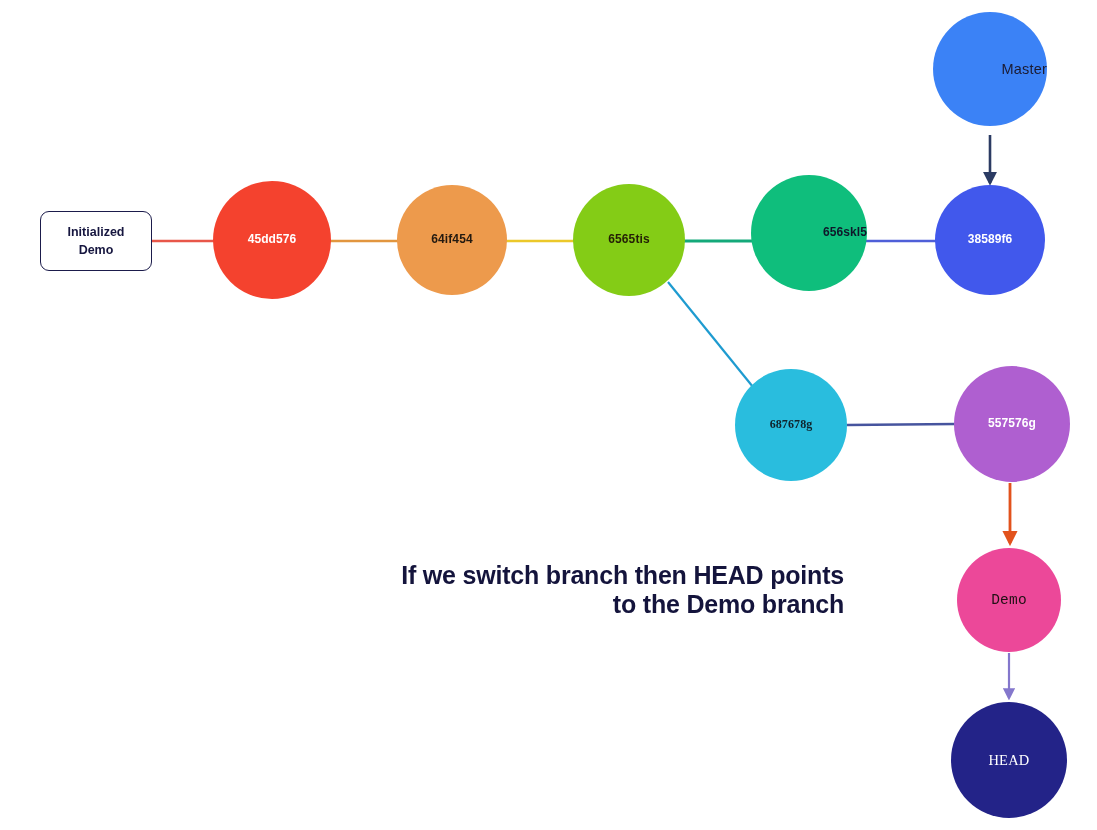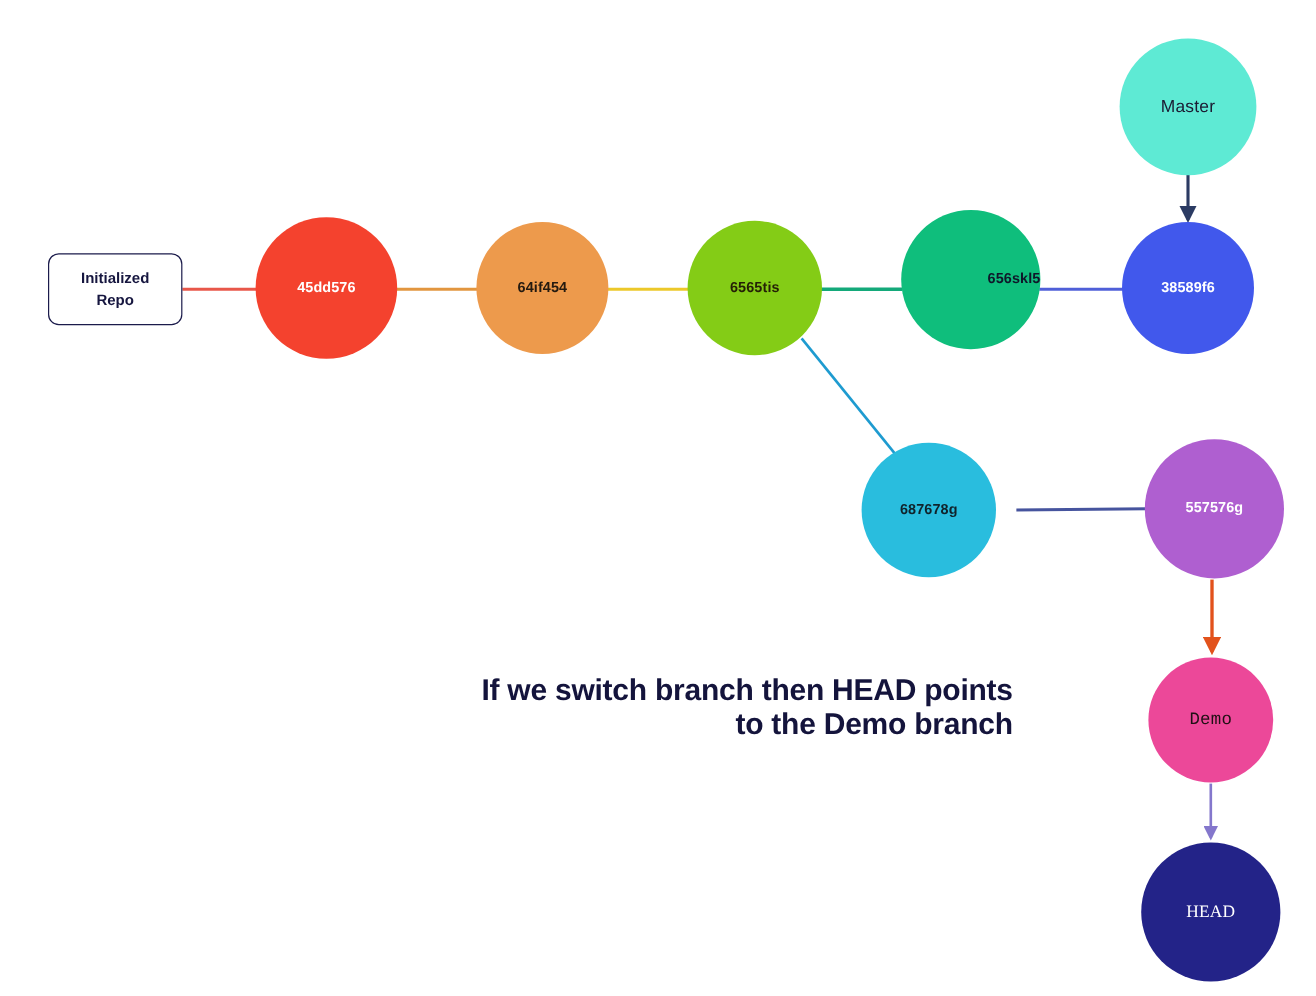--- a/index.html
+++ b/index.html
@@ -114,21 +114,21 @@
 
   <line x1="847" y1="425" x2="956" y2="424" stroke="#46549e" stroke-width="2.4"></line>
 
   <line x1="1010" y1="483" x2="1010" y2="543" stroke="#e2521c" stroke-width="2.8" marker-end="url(#arrow-orange)"></line>
 
   <line x1="1009" y1="653" x2="1009" y2="698" stroke="#8477cc" stroke-width="2.2" marker-end="url(#arrow-violet)"></line>
 </svg>
 
 <div id="repo-box">
   <span class="repo-text">Initialized
-Repo</span>
+Demo</span>
 </div>
 
 <div class="node" style="left:213px; top:181px; width:118px; height:118px; background:#f4422e; color:#ffffff;">
   <span class="node-label commit-label">45dd576</span>
 </div>
 
 <div class="node" style="left:397px; top:185px; width:110px; height:110px; background:#ed9a4c; color:#241a10;">
   <span class="node-label commit-label">64if454</span>
 </div>
 
@@ -137,25 +137,25 @@
 </div>
 
 <div class="node" style="left:751px; top:175px; width:116px; height:116px; background:#0fbe7c; color:#0f172a;text-align:right;">
   <span class="node-label commit-label">656skl5</span>
 </div>
 
 <div class="node" style="left:935px; top:185px; width:110px; height:110px; background:#4158ec; color:#ffffff;">
   <span class="node-label commit-label">38589f6</span>
 </div>
 
-<div class="node" style="left:933px; top:32px; width:114px; height:114px; background:#5eead4; color:#1b1b32;">
+<div class="node" style="left:933px; top:12px; width:114px; height:114px; background:#3b82f6; color:#1b1b32;text-align:right;">
   <span class="node-label branch-label">Master</span>
 </div>
 
-<div class="node" style="left:718px; top:369px; width:112px; height:112px; background:#29bdde; color:#10232b;">
+<div class="node" style="left:735px; top:369px; width:112px; height:112px; background:#29bdde; color:#10232b;font-family:Liberation Serif, serif;">
   <span class="node-label commit-label">687678g</span>
 </div>
 
 <div class="node" style="left:954px; top:366px; width:116px; height:116px; background:#af5fd0; color:#ffffff;">
   <span class="node-label commit-label">557576g</span>
 </div>
 
 <div class="node" style="left:957px; top:548px; width:104px; height:104px; background:#ec4899; color:#201014;font-family:Liberation Mono, monospace;">
   <span class="node-label branch-label">Demo</span>
 </div>

